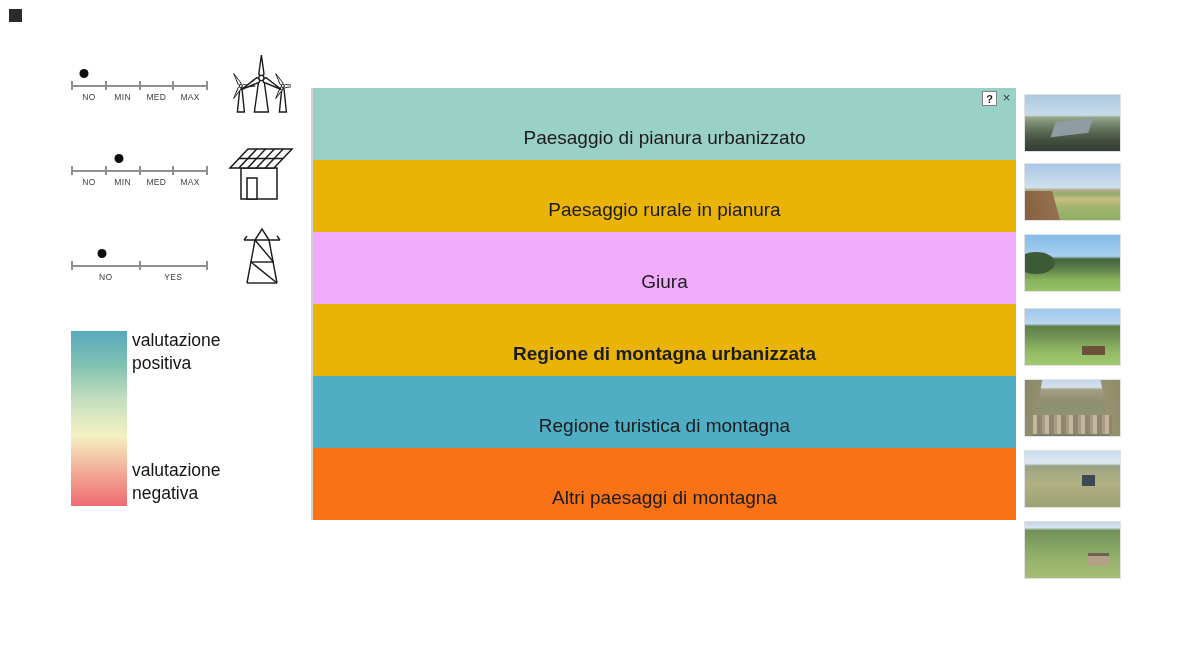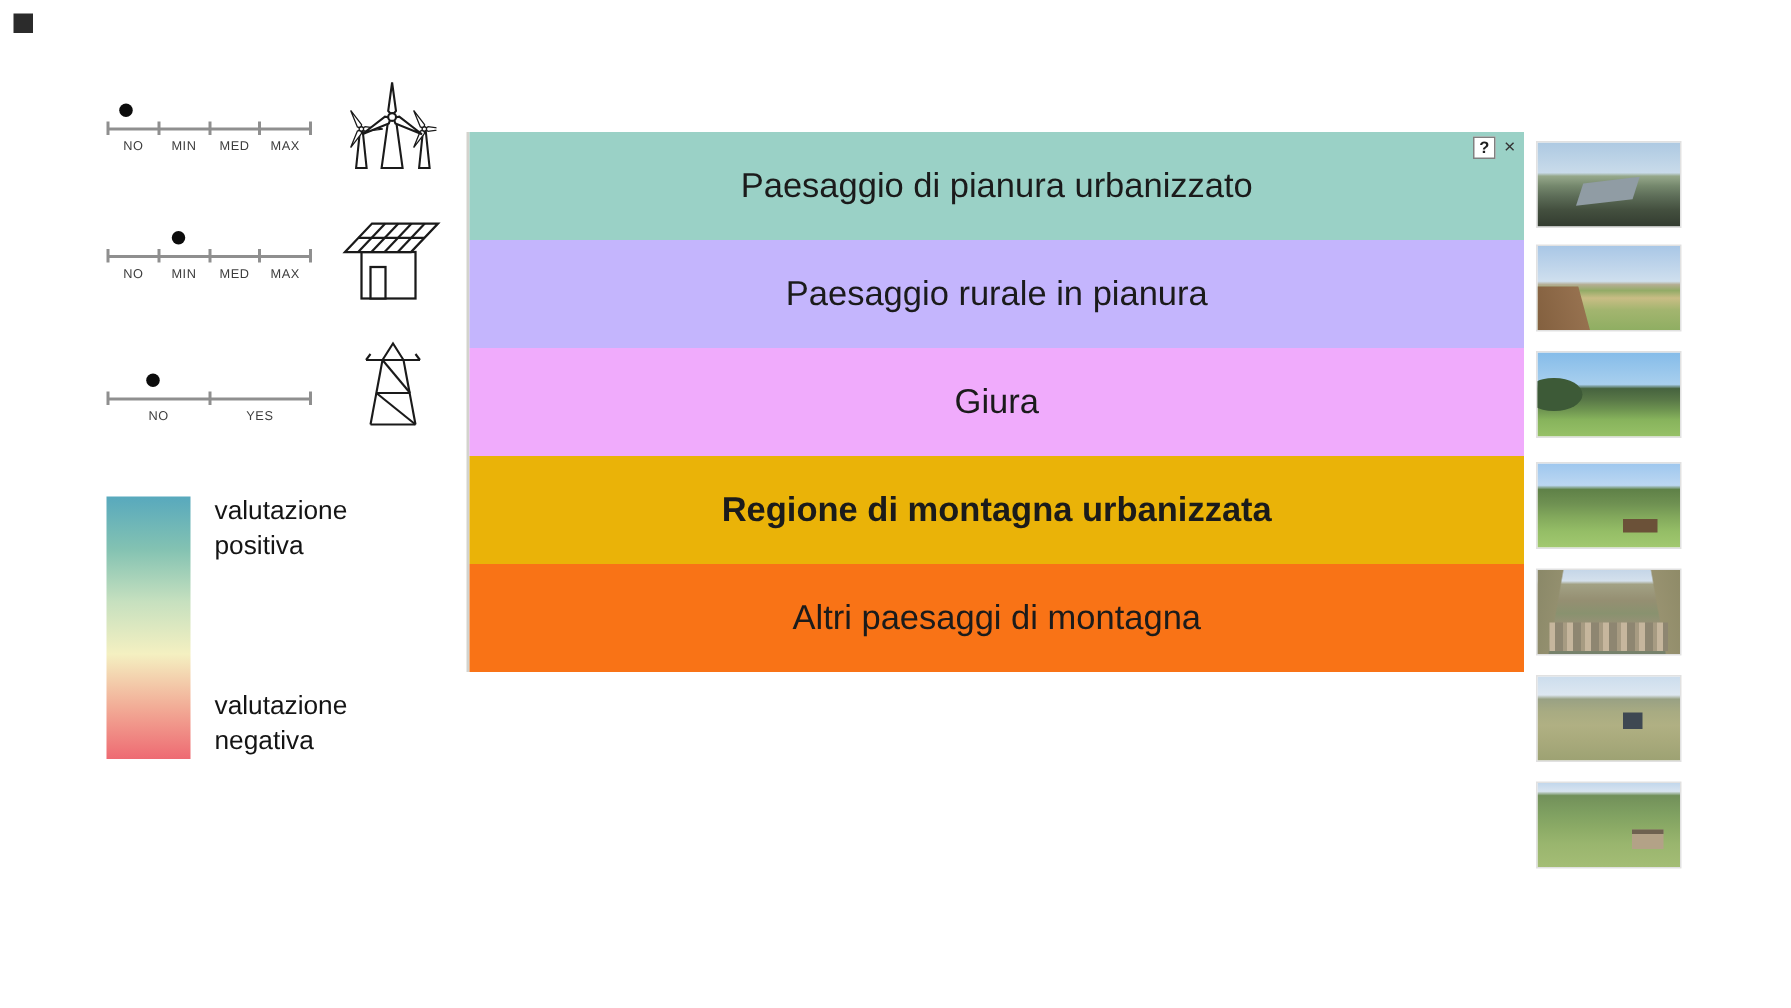--- a/index.html
+++ b/index.html
@@ -20,28 +20,28 @@
 
   
   .icon{position:absolute;}
   #icon-wind{left:231px;top:49px;}
   #icon-solar{left:227px;top:146px;}
   #icon-pylon{left:241px;top:227px;}
   .icon svg{display:block;}
 
   
   #legend-gradient-bar{position:absolute;left:71px;top:331px;width:56px;height:175px;}
-  .legend-label{position:absolute;left:143px;width:130px;font-size:17.5px;line-height:1.32;color:#141414;}
+  .legend-label{position:absolute;left:132px;width:130px;font-size:17.5px;line-height:1.32;color:#141414;}
   #legend-positive{top:329px;}
   #legend-negative{top:459px;}
 
   
   #band-stack{position:absolute;left:311px;top:88px;width:703px;border-left:2px solid #d3d3cd;box-sizing:content-box;}
   .band{height:72px;display:flex;justify-content:center;align-items:flex-end;
-        padding-bottom:23px;box-sizing:border-box;font-size:23px;color:#1b1b1b;}
+        padding-bottom:11px;box-sizing:border-box;font-size:19px;color:#1b1b1b;}
 
   
   #help-btn{position:absolute;left:982px;top:91px;width:15px;height:15px;background:#fff;
             border:1px solid #808080;box-sizing:border-box;display:flex;align-items:center;justify-content:center;
             font-size:11px;font-weight:bold;color:#1f1f1f;cursor:pointer;}
   #close-btn{position:absolute;left:999px;top:89px;width:15px;height:17px;display:flex;align-items:center;justify-content:center;
              font-size:13px;color:#333;cursor:pointer;}
 
   
   .photo{position:absolute;left:1024px;width:97px;height:58px;border:1px solid #e1e1e1;
@@ -192,23 +192,24 @@
       </g>
     </svg>
   </span>
 
   <div id="legend-gradient-bar" style="background: linear-gradient(rgb(88, 169, 189), rgb(131, 194, 178), rgb(198, 224, 191), rgb(244, 240, 193), rgb(242, 173, 151), rgb(238, 106, 114));"></div>
   <div class="legend-label" id="legend-positive">valutazione positiva</div>
   <div class="legend-label" id="legend-negative">valutazione negativa</div>
 
   <div id="band-stack">
     <div class="band" style="background-color: rgb(154, 209, 198);">Paesaggio di pianura urbanizzato</div>
-    <div class="band" style="background-color: #c4b5fd;">Paesaggio rurale in pianura</div>
+    <div class="band" style="background-color: #eab308;">Paesaggio rurale in pianura</div>
     <div class="band" style="background-color: #f0abfc;">Giura</div>
     <div class="band" style="background-color: #eab308; font-weight: bold;">Regione di montagna urbanizzata</div>
+    <div class="band" style="background-color: rgb(79, 173, 196);">Regione turistica di montagna</div>
     <div class="band" style="background-color: #f97316;">Altri paesaggi di montagna</div>
   </div>
 
   <div id="help-btn">?</div>
   <div id="close-btn">×</div>
 
   <div class="photo" id="photo-1" title="urbanized plain landscape photo"></div>
   <div class="photo" id="photo-2" title="rural plain landscape photo"></div>
   <div class="photo" id="photo-3" title="Jura landscape photo"></div>
   <div class="photo" id="photo-4" title="Prealps landscape photo"></div>

